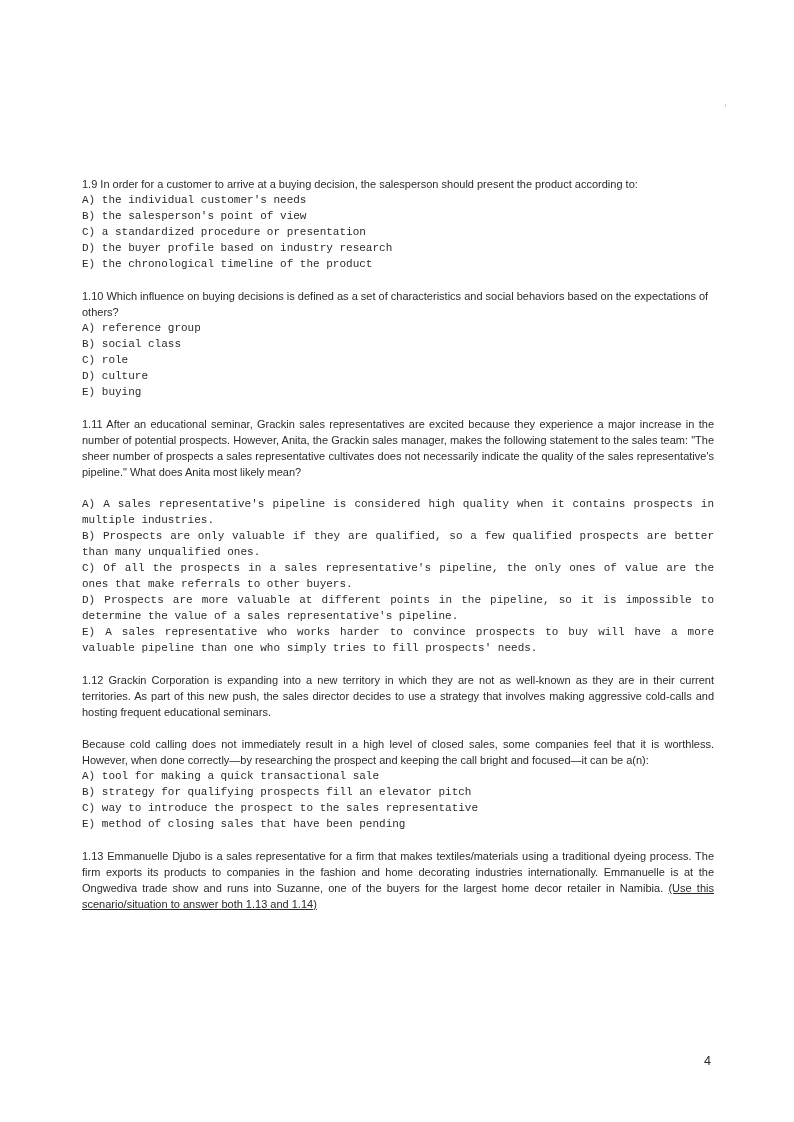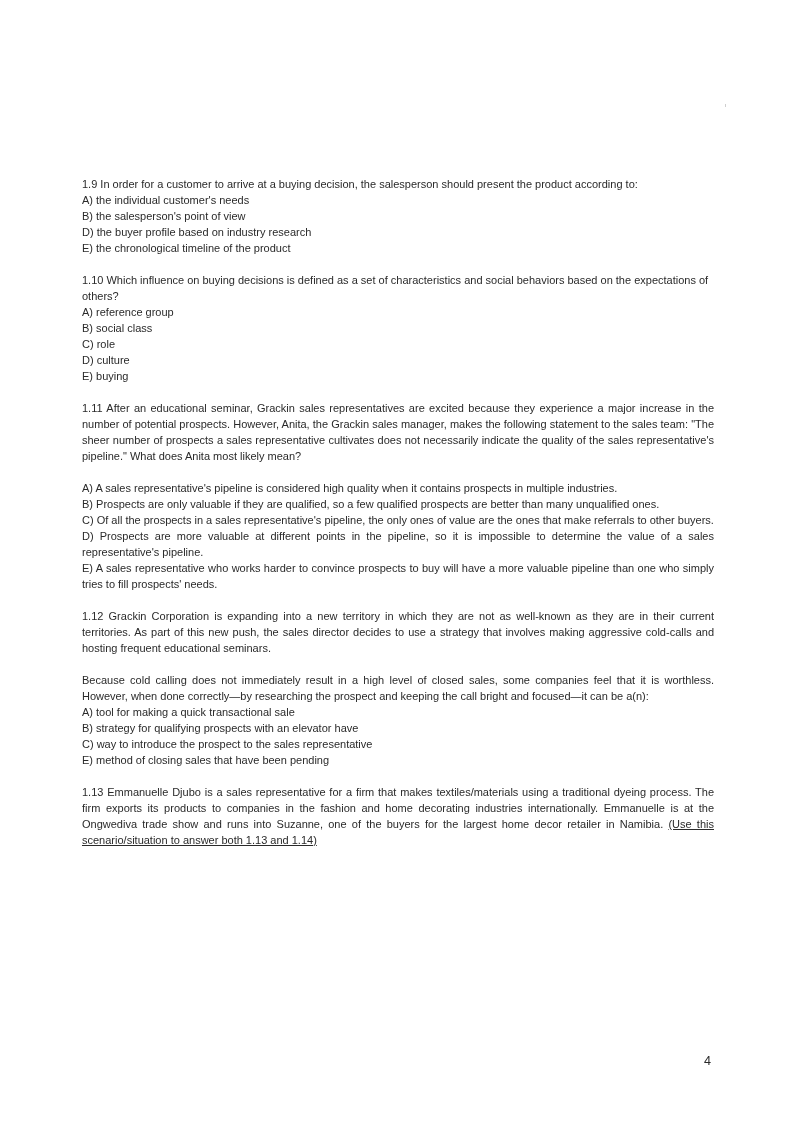--- a/index.html
+++ b/index.html
@@ -2,36 +2,37 @@
 <html><head>
   <meta charset="utf-8">
   <style>
     html, body { margin: 0; padding: 0; background: #ffffff; }
     body { width: 794px; height: 1122px; position: relative; overflow: hidden;
       font-family: "Liberation Sans", sans-serif; color: #2a2a2a; }
     .page { position: absolute; left: 82px; top: 176px; width: 632px; font-size: 11px; line-height: 16px; }
     .q { margin: 0; }
     .block { margin-bottom: 16px; }
     .justify { text-align: justify; }
-    .opt { margin: 0; }
+    .opt { margin: 0; font-family: Liberation Mono, monospace; }
     .u { text-decoration: underline; }
     .pagenum { position: absolute; left: 704px; top: 1054px; font-size: 12.6px; color: #2a2a2a; }
     .speck { position: absolute; left: 725px; top: 104px; width: 1px; height: 3px; background: #cfcfcf; }
   </style>
 </head>
 <body>
 
 <div class="speck"></div>
 
 <div class="page">
 
   <div class="block">
     <p class="q">1.9 In order for a customer to arrive at a buying decision, the salesperson should present the product according to:</p>
     <p class="opt">A) the individual customer's needs</p>
     <p class="opt">B) the salesperson's point of view</p>
+    <p class="opt">C) a standardized procedure or presentation</p>
     <p class="opt">D) the buyer profile based on industry research</p>
     <p class="opt">E) the chronological timeline of the product</p>
   </div>
 
   <div class="block">
     <p class="q">1.10 Which influence on buying decisions is defined as a set of characteristics and social behaviors based on the expectations of others?</p>
     <p class="opt">A) reference group</p>
     <p class="opt">B) social class</p>
     <p class="opt">C) role</p>
     <p class="opt">D) culture</p>
@@ -48,21 +49,21 @@
     <p class="opt">D) Prospects are more valuable at different points in the pipeline, so it is impossible to determine the value of a sales representative's pipeline.</p>
     <p class="opt">E) A sales representative who works harder to convince prospects to buy will have a more valuable pipeline than one who simply tries to fill prospects' needs.</p>
   </div>
 
   <div class="block justify">
     <p class="q">1.12 Grackin Corporation is expanding into a new territory in which they are not as well-known as they are in their current territories. As part of this new push, the sales director decides to use a strategy that involves making aggressive cold-calls and hosting frequent educational seminars.</p>
   </div>
   <div class="block">
     <p class="q justify">Because cold calling does not immediately result in a high level of closed sales, some companies feel that it is worthless. However, when done correctly—by researching the prospect and keeping the call bright and focused—it can be a(n):</p>
     <p class="opt">A) tool for making a quick transactional sale</p>
-    <p class="opt">B) strategy for qualifying prospects with an elevator have</p>
+    <p class="opt">B) strategy for qualifying prospects fill an elevator pitch</p>
     <p class="opt">C) way to introduce the prospect to the sales representative</p>
     <p class="opt">E) method of closing sales that have been pending</p>
   </div>
 
   <div class="block justify">
     <p class="q"><span>1.13 Emmanuelle Djubo is a sales representative for a firm that makes textiles/materials using a traditional dyeing process. The firm exports its products to companies in the fashion and home decorating industries internationally. Emmanuelle is at the Ongwediva trade show and runs into Suzanne, one of the buyers for the largest home decor retailer in Namibia.</span> <span class="u">(Use this scenario/situation to answer both 1.13 and 1.14)</span></p>
   </div>
 
 </div>
 

